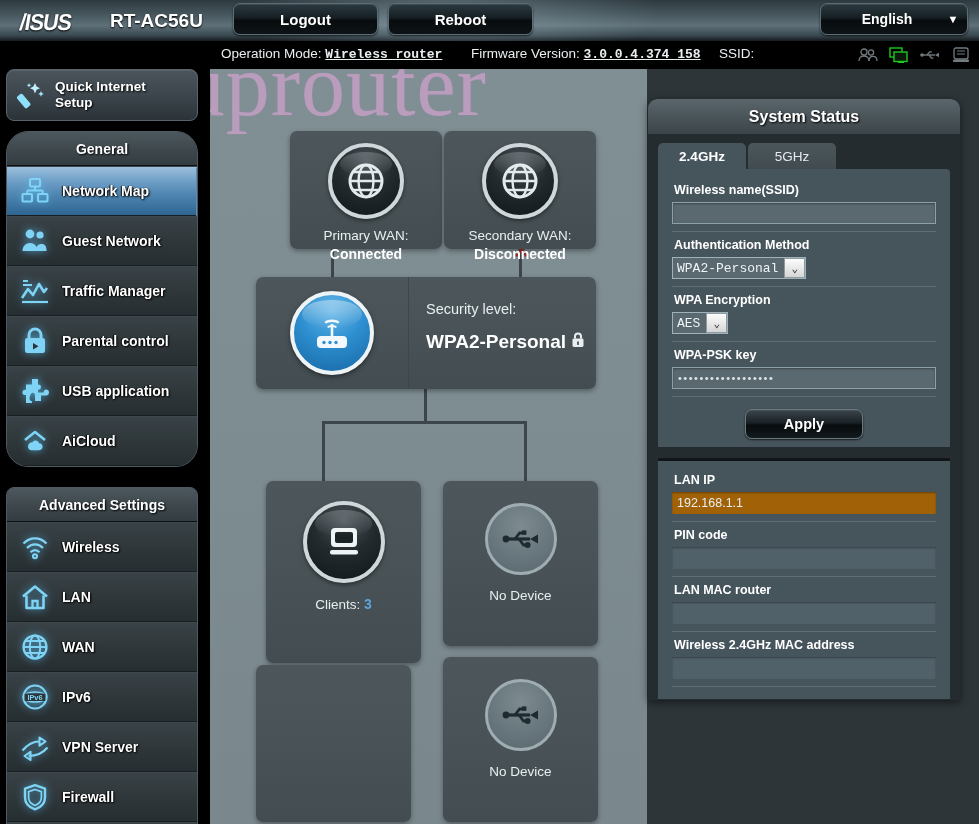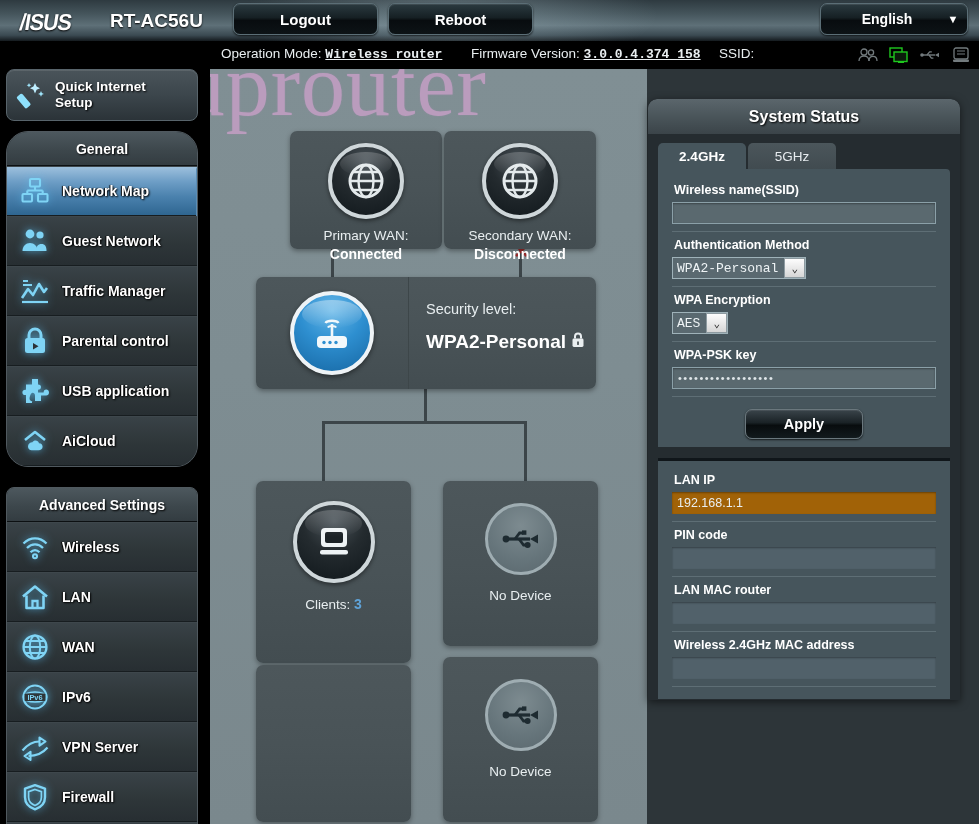--- a/index.html
+++ b/index.html
@@ -565,21 +565,21 @@
             <svg width="14" height="16" viewBox="0 0 14 16">
                 <rect x="1.5" y="6.5" width="11" height="8.5" rx="1.4" fill="#e9eef0"></rect>
                 <path d="M4 6.5V4.6A3 3 0 0 1 10 4.6V6.5" stroke="#e9eef0" stroke-width="2" fill="none"></path>
                 <rect x="6.2" y="9.5" width="1.6" height="3.4" fill="#3a4347"></rect>
               </svg>
           </span>
         </div>
       </div>
     </div>
 
-    <div class="node" style="left:46px; top:412px; width:155px; height:182px; padding-top:20px;">
+    <div class="node" style="left:56px; top:412px; width:155px; height:182px; padding-top:20px;">
       <div class="ico-wrap">
         <div class="icon-circle-dark" style="width:82px;height:82px;">
           <svg width="42" height="40" viewBox="0 0 42 40">
             <rect x="8" y="6" width="26" height="19" rx="4" fill="#eef3f5"></rect>
             <rect x="12" y="10" width="18" height="11" rx="2" fill="#1b2226"></rect>
             <rect x="7" y="28" width="28" height="4.5" rx="2" fill="#eef3f5"></rect>
           </svg>
         </div>
       </div>
       <div class="cap" style="margin-top:12px;">

